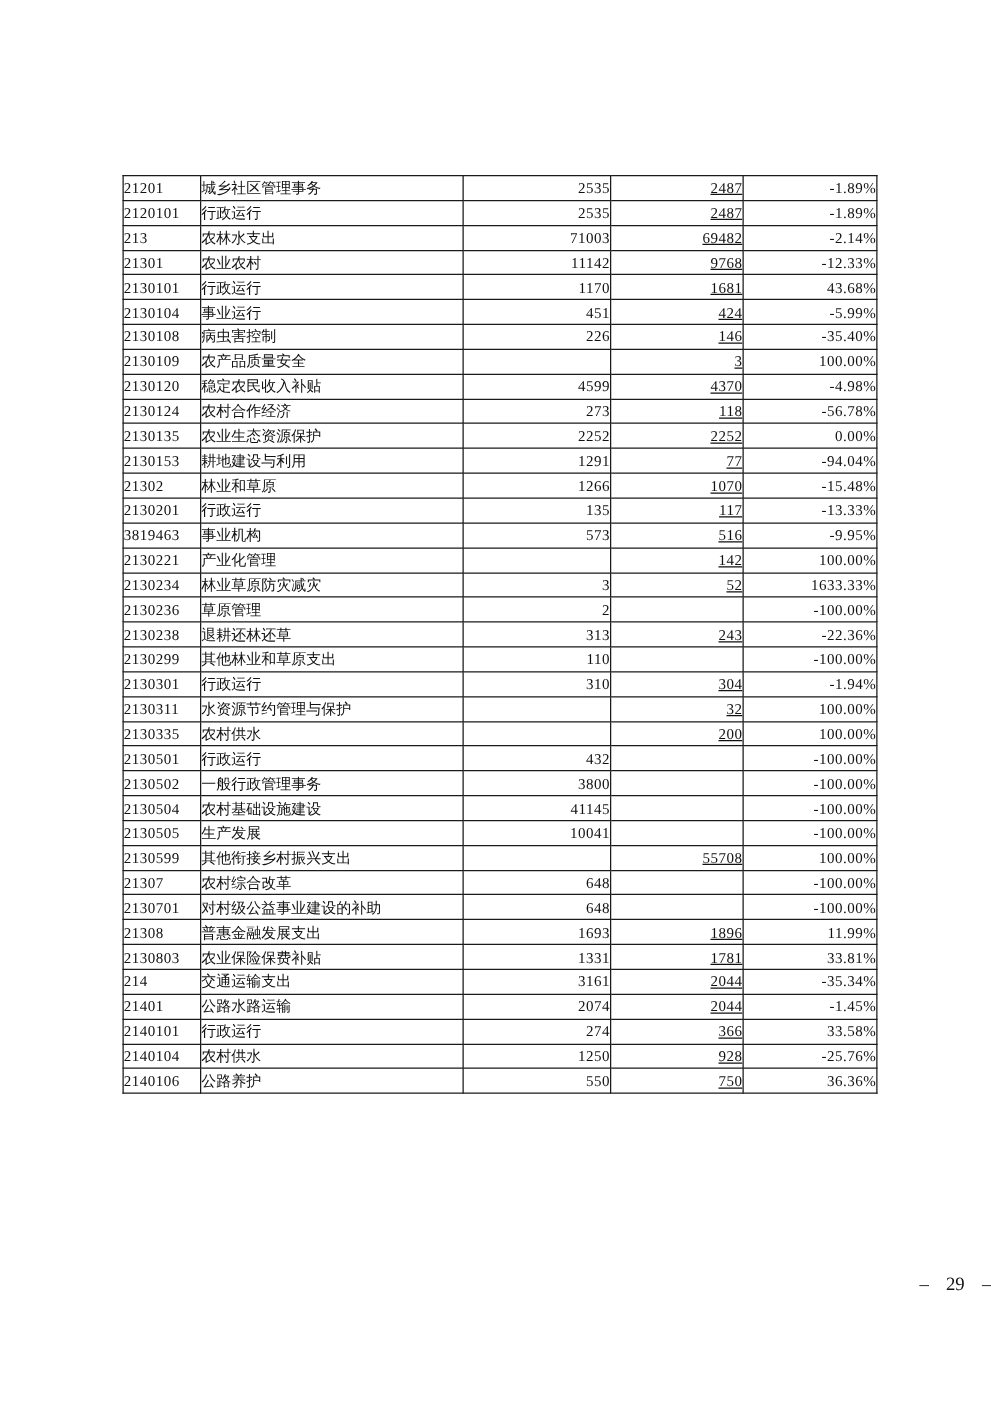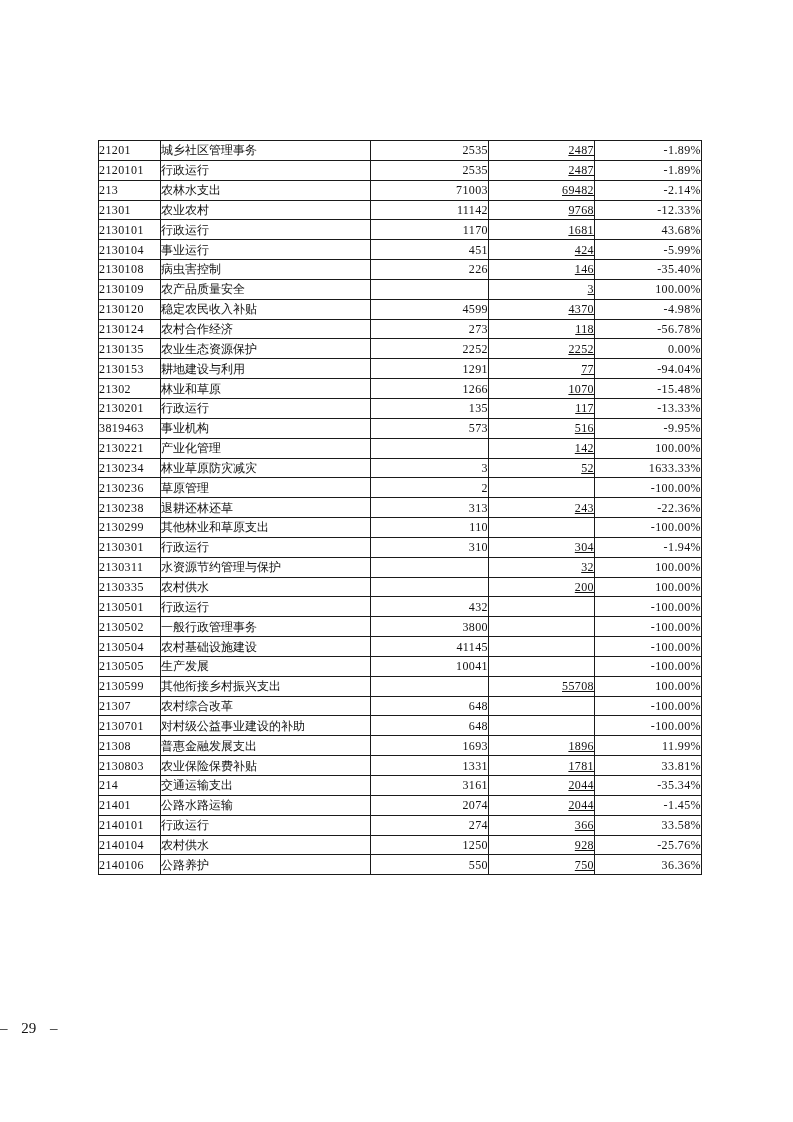--- a/index.html
+++ b/index.html
@@ -43,21 +43,21 @@
   td.name { text-align: left;  padding-left: 8px; }
   td.num  { text-align: right; letter-spacing: 0.4px; }
   td.num-a { padding-right: 10px; font-family: Liberation Serif, serif; }
   td.num-b { padding-right: 13px; text-decoration: underline; }
   td.pct  { text-align: right; padding-right: 7px; letter-spacing: 0.4px; }
   .footer {
     position: absolute;
     top: 1020px;
     left: 0;
     width: 100%;
-    text-align: left;
+    text-align: right;
     font-size: 15px;
     word-spacing: 10px;
     color: #111111;
   }
 </style>
 </head>
 <body>
 
 <div class="page">
 

